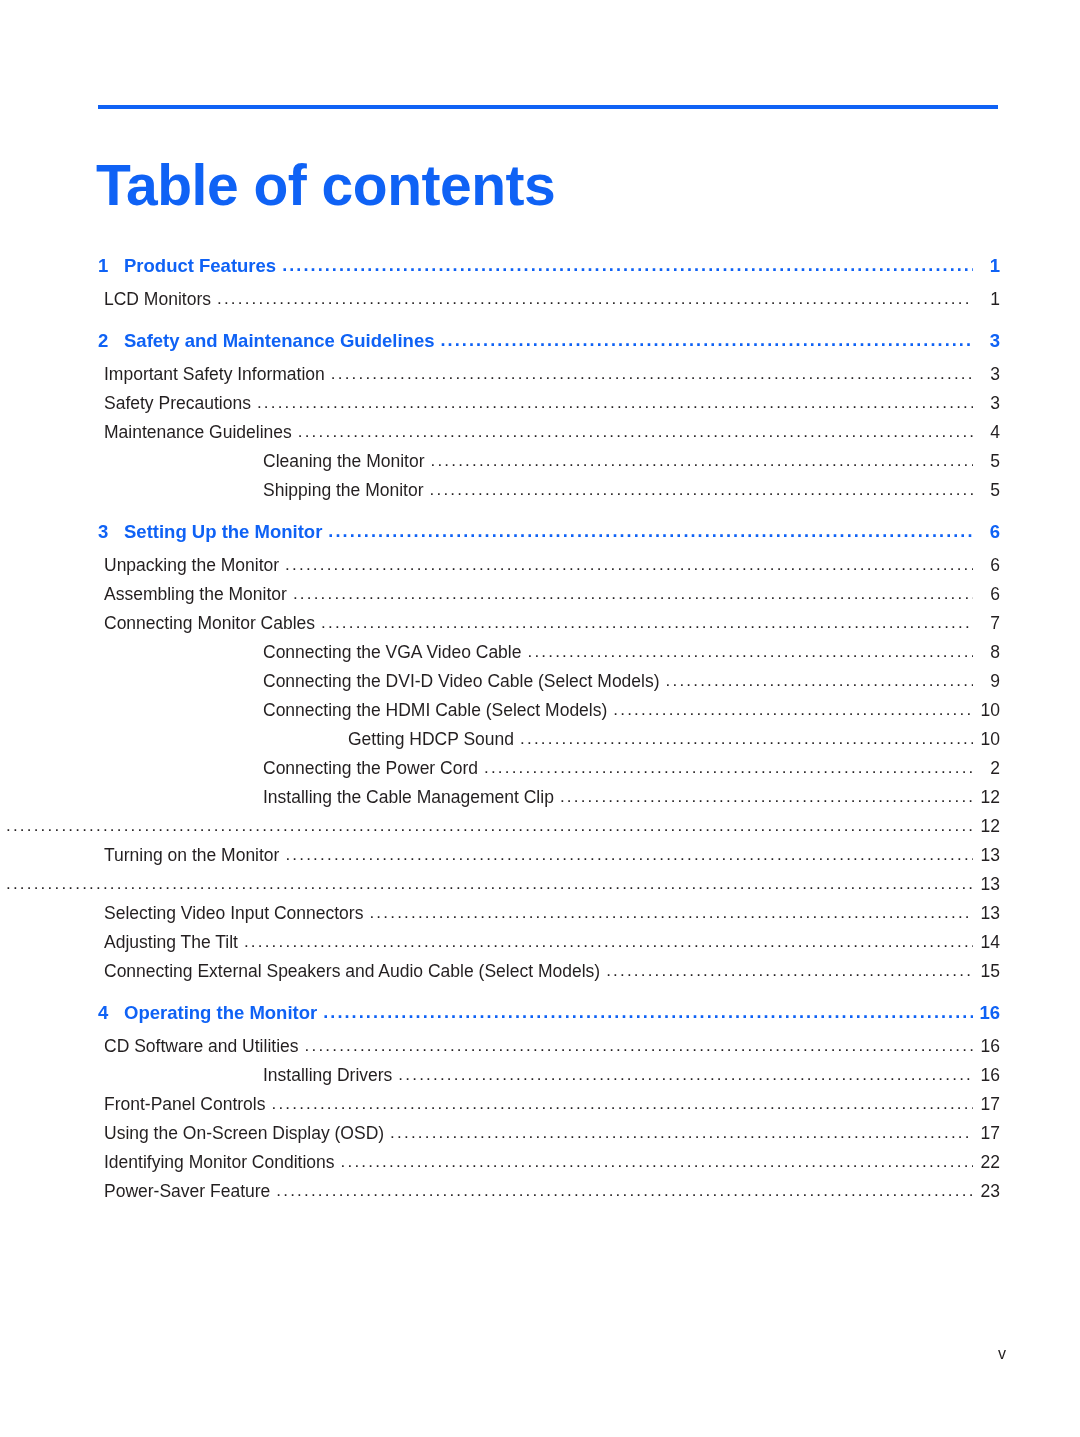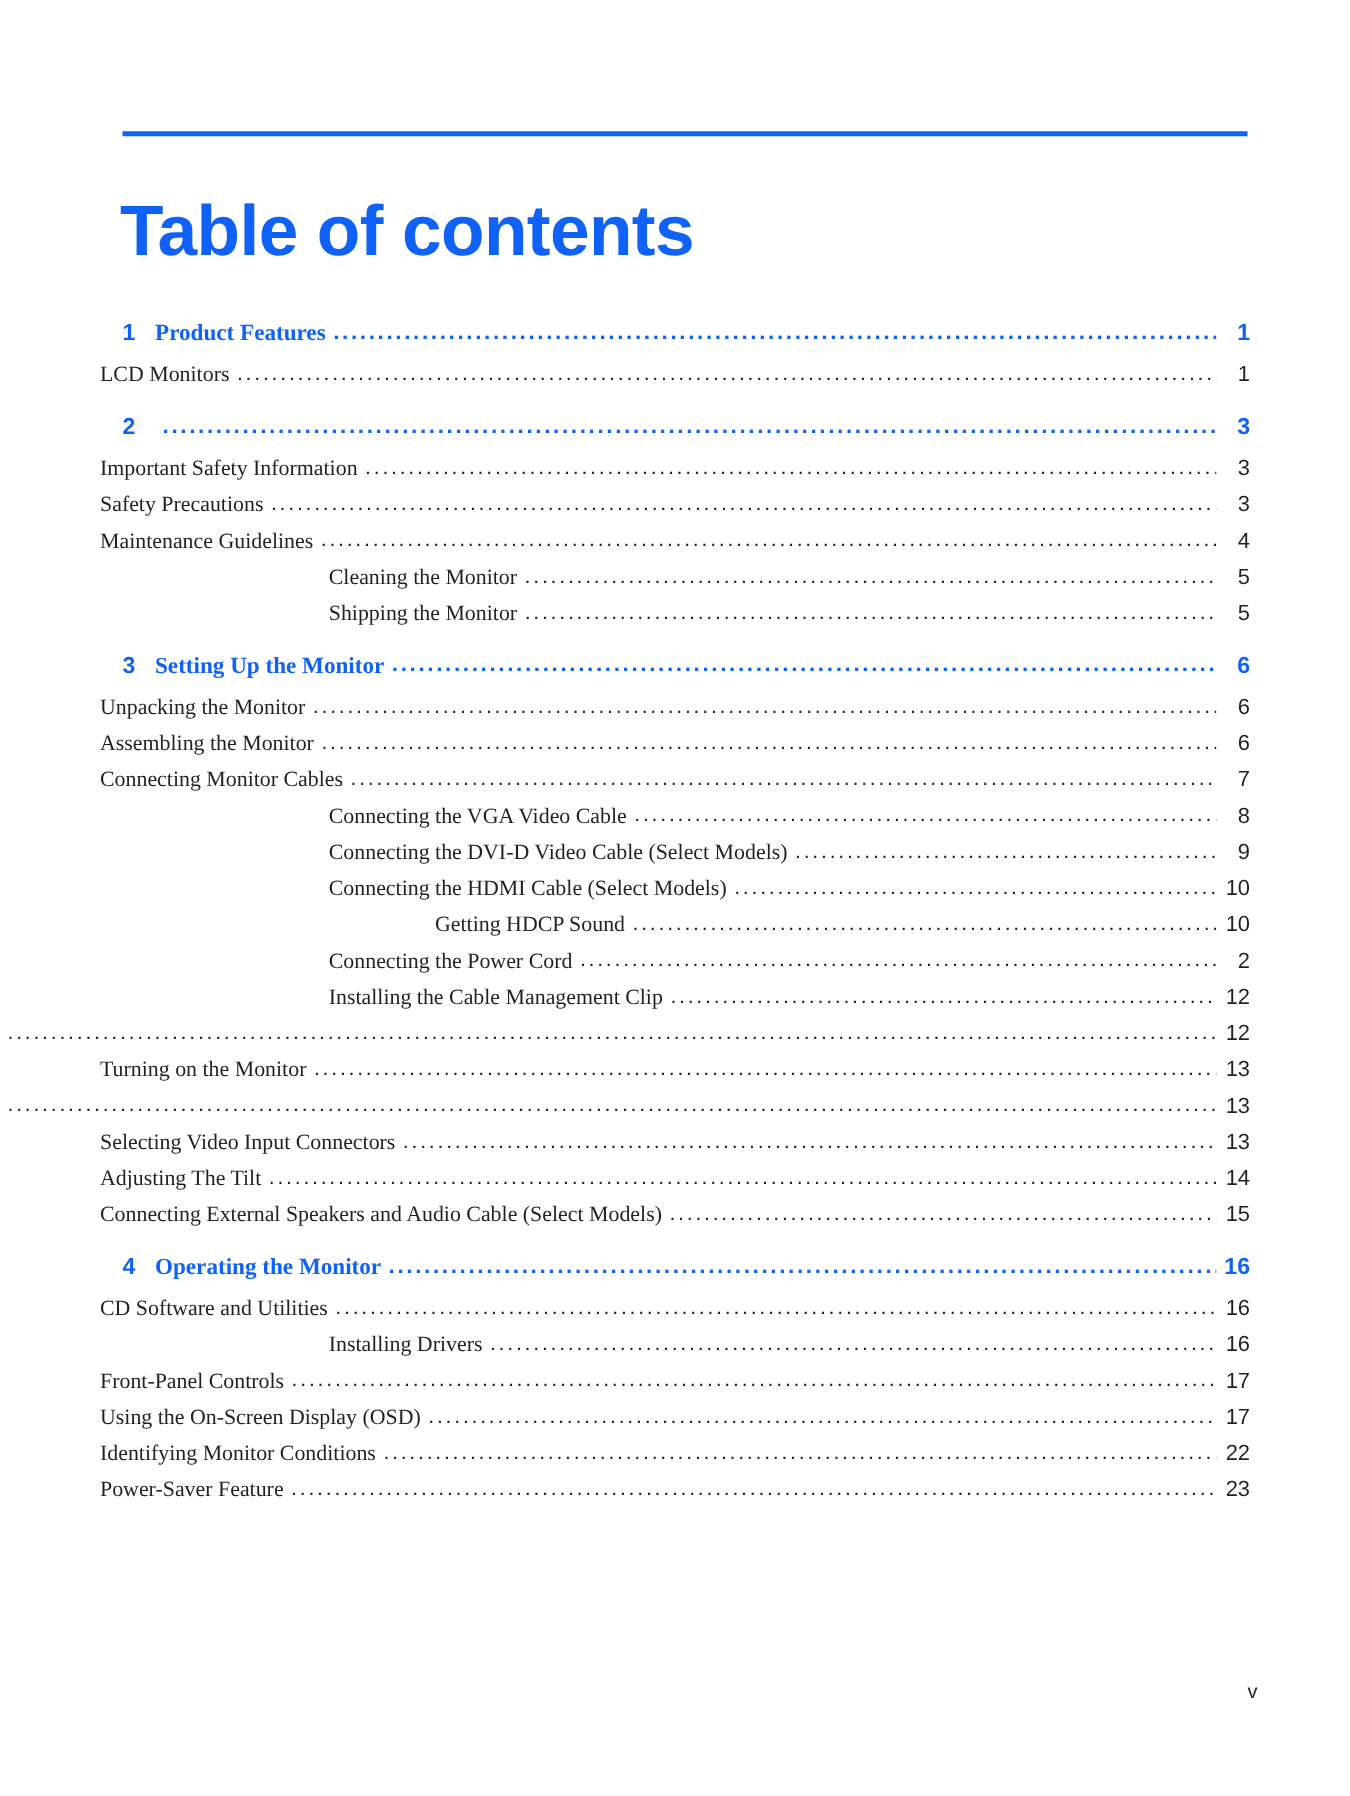--- a/index.html
+++ b/index.html
@@ -73,28 +73,27 @@
     width: 26px;
     flex: 0 0 26px;
     margin-left: 98px;
     text-align: left;
   }
   .toc-row.level-1 .label {
     white-space: nowrap;
   }
 
   
-  .toc-row.level-2 .label { margin-left: 80px; }
+  .toc-row.level-2 .label { margin-left: 104px; }
   .toc-row.level-3 .label { margin-left: 263px; text-align: center; }
   .toc-row.level-4 .label { margin-left: 348px; }
 
   .toc-row .label {
     white-space: nowrap;
     flex: 0 0 auto;
-    font-family: Liberation Serif, serif;
   }
 
   .leader {
     flex: 1 1 auto;
     overflow: hidden;
     white-space: nowrap;
     margin: 0 5px 0 6px;
     letter-spacing: 2.2px;
     font-size: 17px;
     transform: translateY(-1px);
@@ -140,20 +139,21 @@
         <span class="leader">...........................................................................................................................................................................................................................</span>
         <span class="pagenum">1</span>
       </div>
       <div class="toc-row level-2">
         <span class="label">LCD Monitors</span>
         <span class="leader">...........................................................................................................................................................................................................................</span>
         <span class="pagenum">1</span>
       </div>
       <div class="toc-row level-1 gap-before">
         <span class="num">2</span>
+        <span class="label">Safety and Maintenance Guidelines</span>
         <span class="leader">...........................................................................................................................................................................................................................</span>
         <span class="pagenum">3</span>
       </div>
       <div class="toc-row level-2">
         <span class="label">Important Safety Information</span>
         <span class="leader">...........................................................................................................................................................................................................................</span>
         <span class="pagenum">3</span>
       </div>
       <div class="toc-row level-2">
         <span class="label">Safety Precautions</span>

